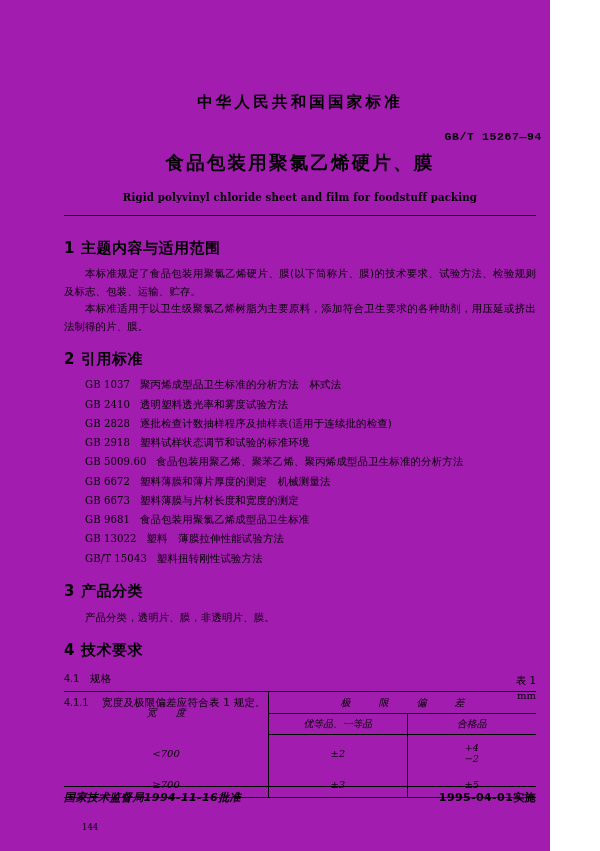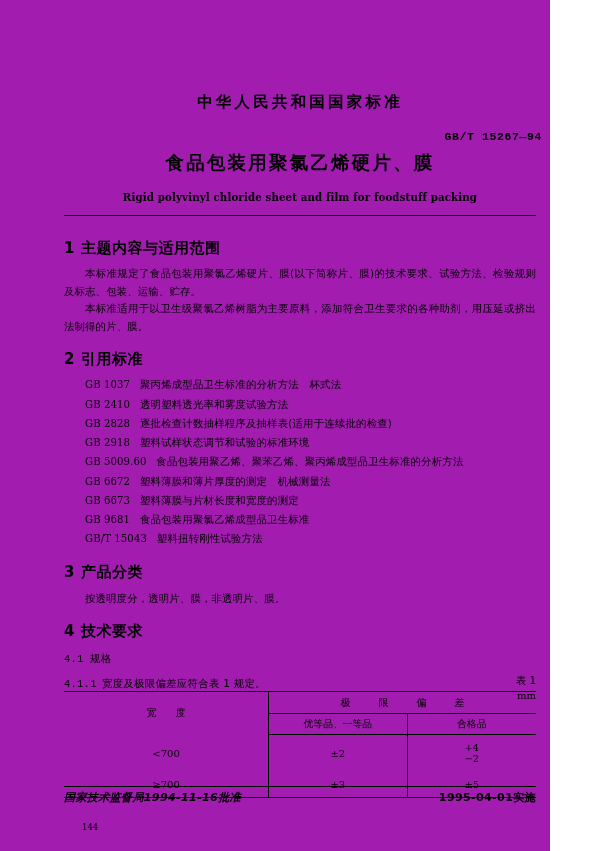--- a/index.html
+++ b/index.html
@@ -118,21 +118,21 @@
     letter-spacing: 0.2px;
   }
   .sub-head {
     margin-top: 7px;
     font-size: 10.4px;
     letter-spacing: 0.3px;
   }
   .sub-head .sn {
     display: inline-block;
     min-width: 26px;
-    font-family: Liberation Mono, monospace;
+    font-family: Liberation Sans, sans-serif;
   }
   .sub-head .sn.wide { min-width: 38px; }
 
   
   .table-wrap {
     position: absolute;
     left: 64px;
     top: 674px;
     width: 472px;
   }
@@ -154,20 +154,21 @@
     border-collapse: collapse;
     font-size: 9.8px;
     margin-top: 3px;
   }
   table.t1 td, table.t1 th {
     border: 0;
     padding: 0;
     text-align: center;
     font-weight: normal;
     vertical-align: middle;
+    font-style: italic;
   }
   .t-top    { border-top: 1.5px solid #000 !important; }
   .t-bottom { border-bottom: 1.5px solid #000 !important; }
   .r-thin   { border-bottom: 0.9px solid #000 !important; }
   .v-left   { border-left: 0.9px solid #000 !important; }
   .cell-w   { width: 205px; }
   .cell-a   { width: 138px; }
   .cell-b   { width: 129px; }
   .hdr-wide {
     letter-spacing: 9px;
@@ -242,27 +243,28 @@
     </div>
     <ul class="ref-list">
       <li><span class="ref-code">GB 1037</span>&nbsp;&nbsp;&nbsp;<span class="ref-name">聚丙烯成型品卫生标准的分析方法　杯式法</span></li>
       <li><span class="ref-code">GB 2410</span>&nbsp;&nbsp;&nbsp;<span class="ref-name">透明塑料透光率和雾度试验方法</span></li>
       <li><span class="ref-code">GB 2828</span>&nbsp;&nbsp;&nbsp;<span class="ref-name">逐批检查计数抽样程序及抽样表(适用于连续批的检查)</span></li>
       <li><span class="ref-code">GB 2918</span>&nbsp;&nbsp;&nbsp;<span class="ref-name">塑料试样状态调节和试验的标准环境</span></li>
       <li><span class="ref-code">GB 5009.60</span>&nbsp;&nbsp;&nbsp;<span class="ref-name">食品包装用聚乙烯、聚苯乙烯、聚丙烯成型品卫生标准的分析方法</span></li>
       <li><span class="ref-code">GB 6672</span>&nbsp;&nbsp;&nbsp;<span class="ref-name">塑料薄膜和薄片厚度的测定　机械测量法</span></li>
       <li><span class="ref-code">GB 6673</span>&nbsp;&nbsp;&nbsp;<span class="ref-name">塑料薄膜与片材长度和宽度的测定</span></li>
       <li><span class="ref-code">GB 9681</span>&nbsp;&nbsp;&nbsp;<span class="ref-name">食品包装用聚氯乙烯成型品卫生标准</span></li>
+      <li><span class="ref-code">GB 13022</span>&nbsp;&nbsp;&nbsp;<span class="ref-name">塑料　薄膜拉伸性能试验方法</span></li>
       <li><span class="ref-code">GB/T 15043</span>&nbsp;&nbsp;&nbsp;<span class="ref-name">塑料扭转刚性试验方法</span></li>
     </ul>
 
     <div class="sec-head">
       <span class="num">3</span><span>产品分类</span>
     </div>
-    <p class="para">按透明度分，透明片、膜，非透明片、膜。</p>
+    <p class="para">产品分类，透明片、膜，非透明片、膜。</p>
 
     <div class="sec-head">
       <span class="num">4</span><span>技术要求</span>
     </div>
     <div class="sub-head">
       <span class="sn">4.1</span><span>规格</span>
     </div>
     <div class="sub-head">
       <span class="sn wide">4.1.1</span><span>宽度及极限偏差应符合表 1 规定。</span>
     </div>

